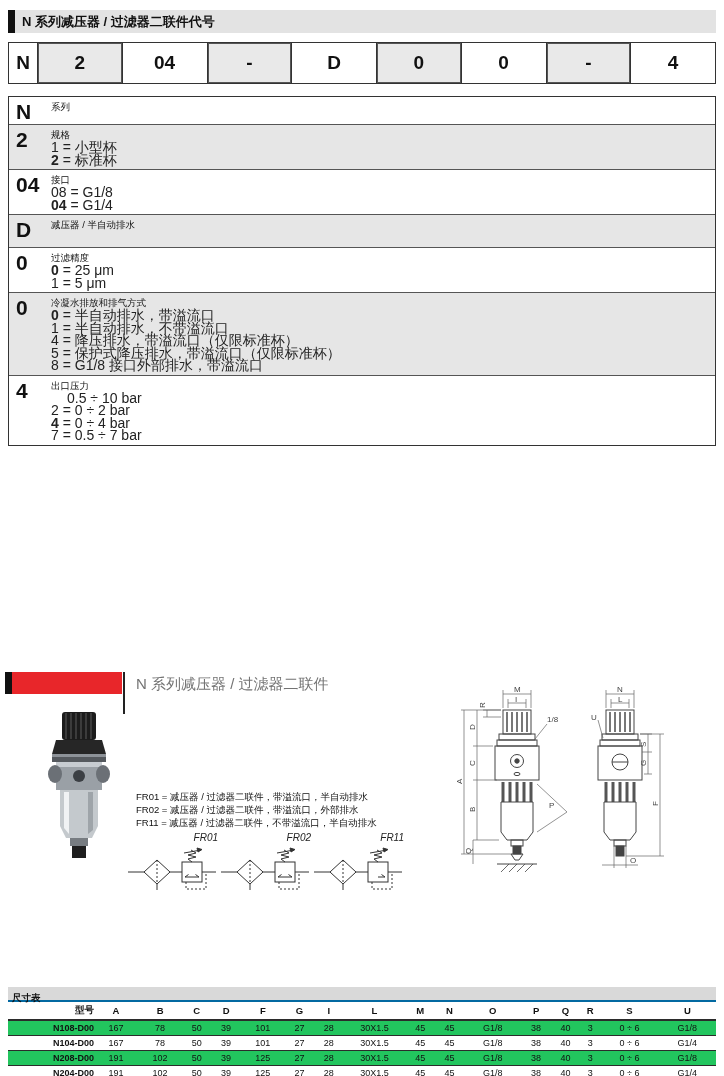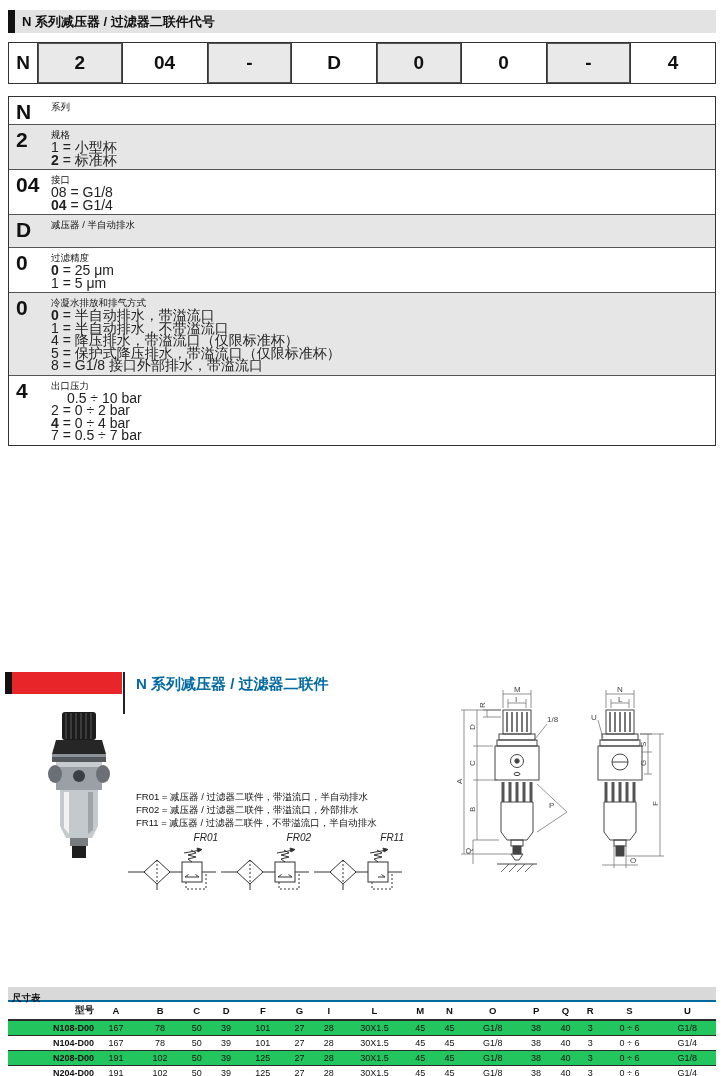--- a/index.html
+++ b/index.html
@@ -30,21 +30,21 @@
   .exp-opt { font-size:14px; line-height:12.5px; color:#222; }
   .exp-opt .k { font-weight:normal; }
   .exp-opt .k.bold { font-weight:bold; }
   .exp-opt.noKey { padding-left:16px; }
 
   
   .mid { position:absolute; left:0; top:670px; width:724px; height:230px; }
   .red-tab-bar { position:absolute; left:5px; top:2px; width:7px; height:22px; background:#111; }
   .red-tab { position:absolute; left:12px; top:2px; width:110px; height:22px; background:#e8262a; }
   .vrule { position:absolute; left:123px; top:2px; width:2px; height:42px; background:#222; }
-  .sec-title { position:absolute; left:136px; top:5px; font-size:15px; font-weight:bold; color:#0369a1; }
+  .sec-title { position:absolute; left:136px; top:5px; font-size:15px; font-weight:normal; color:#737373; }
   .photo { position:absolute; left:42px; top:40px; }
   .fr-notes { position:absolute; left:136px; top:120px; }
   .fr-note { font-size:9.5px; line-height:13px; color:#111; }
   .fr-syms { position:absolute; left:126px; top:162px; display:flex; }
   .fr-sym { width:92px; margin-right:1px; }
   .fr-sym .lbl { font-size:10px; font-style:italic; color:#222; padding-left:16px; display:block;text-align:right; }
   .drawing-front { position:absolute; left:453px; top:12px; }
   .drawing-side  { position:absolute; left:590px; top:12px; }
   svg text { font-family:"Liberation Sans", sans-serif; }
 

